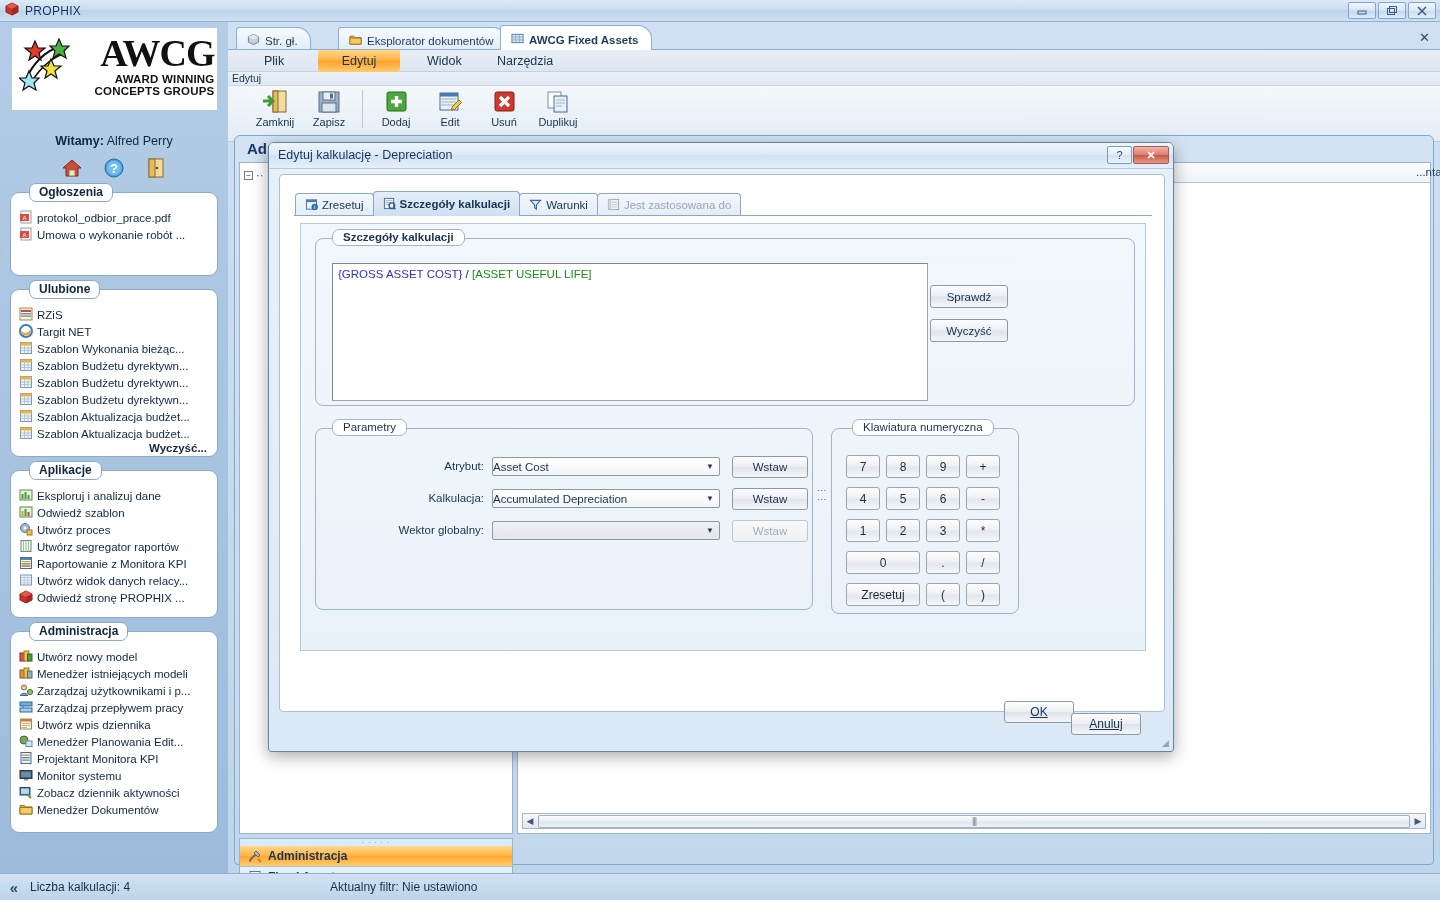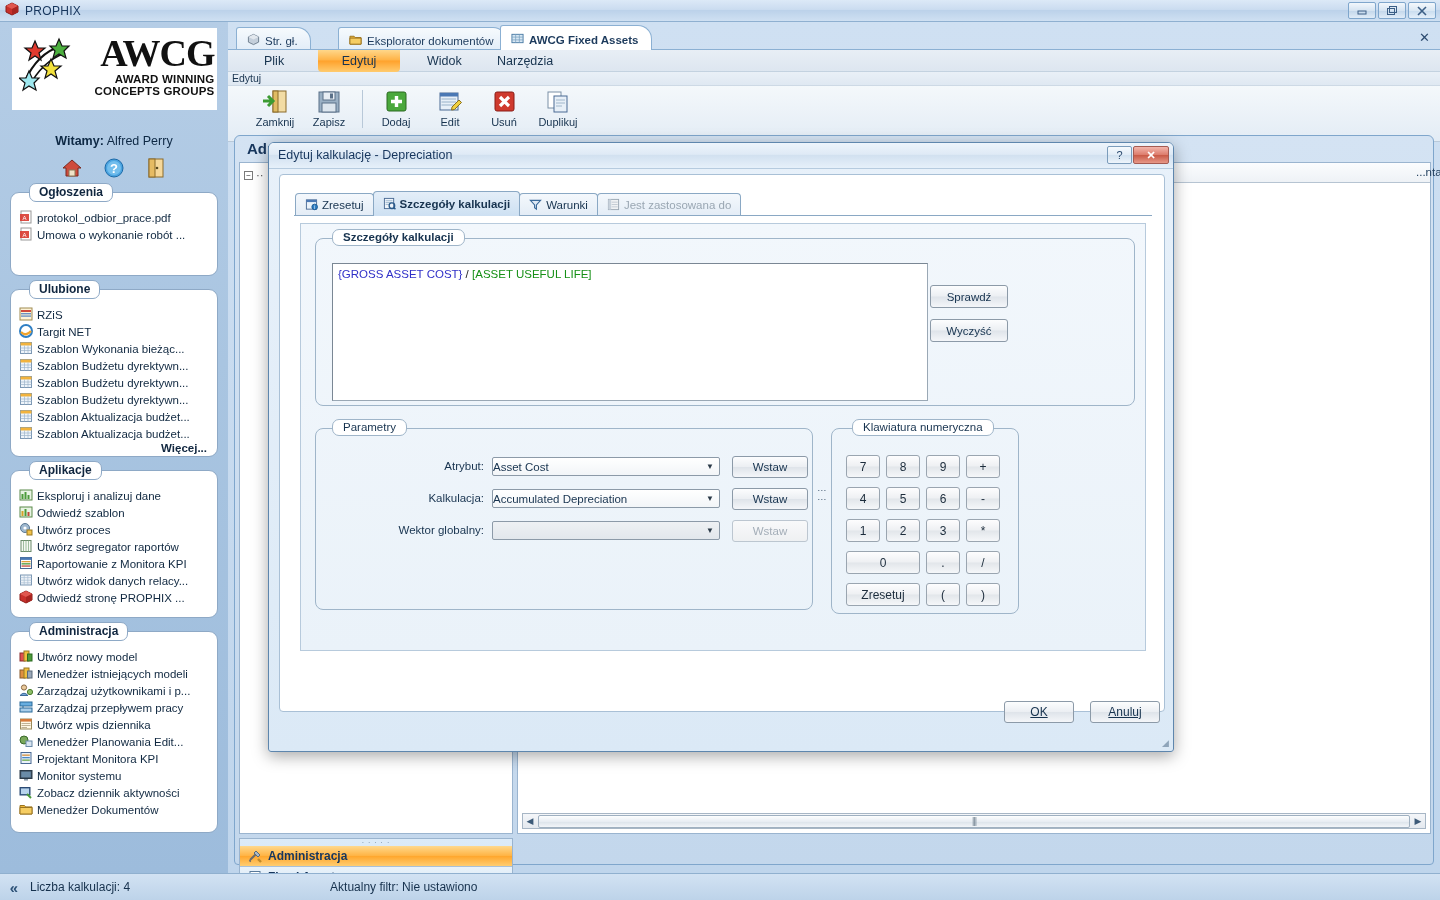--- a/index.html
+++ b/index.html
@@ -433,21 +433,21 @@
       </li>
       <li>
         <span class="ico"><svg width="14" height="14" viewBox="0 0 14 14">
               <rect x="1.5" y="1.5" width="11" height="11" fill="#eef4fa" stroke="#7d98b4"></rect>
               <rect x="1.5" y="1.5" width="11" height="3" fill="#f2b33d"></rect>
               <path d="M1.5 7 H12.5 M1.5 9.5 H12.5 M5.5 4.5 V12.5 M9 4.5 V12.5" stroke="#9db4ca" stroke-width=".7"></path>
             </svg></span>
         <span>Szablon Aktualizacja budżet...</span>
       </li>
     </ul>
-    <div class="more-link">Więcej...</div>
+    <div class="more-link">Wyczyść...</div>
   </div>
 
   <div class="panel" style="height:148px">
     <div class="panel-cap">Aplikacje</div>
     <ul>
       <li>
         <span class="ico"><svg width="14" height="14" viewBox="0 0 14 14">
               <rect x="1" y="2" width="12" height="10" fill="#e8f4e3" stroke="#5a8a4a"></rect>
               <rect x="2.5" y="6" width="2" height="5" fill="#4c9b3a"></rect>
               <rect x="5.5" y="4" width="2" height="7" fill="#4c9b3a"></rect>
@@ -907,21 +907,21 @@
             <span>)</span>
           </div>
       </div>
 
     </div>
 
     <div id="dlg-footer">
       <div class="fbtn" style="left:724px;">
         <span style="text-decoration:underline; text-underline-offset:1px;">OK</span>
       </div>
-      <div class="fbtn" style="left:810px;">
+      <div class="fbtn" style="left:791px;margin-top:12px;">
         <span style="text-decoration:underline; text-underline-offset:1px;">Anuluj</span>
       </div>
     </div>
   </div>
   <span id="dlg-resizer">◢</span>
 </div>
 
 <div id="statusbar">
   <span id="collapse-handle">«</span>
   <span class="stat" style="margin-left:2px;">Liczba kalkulacji: 4</span>

